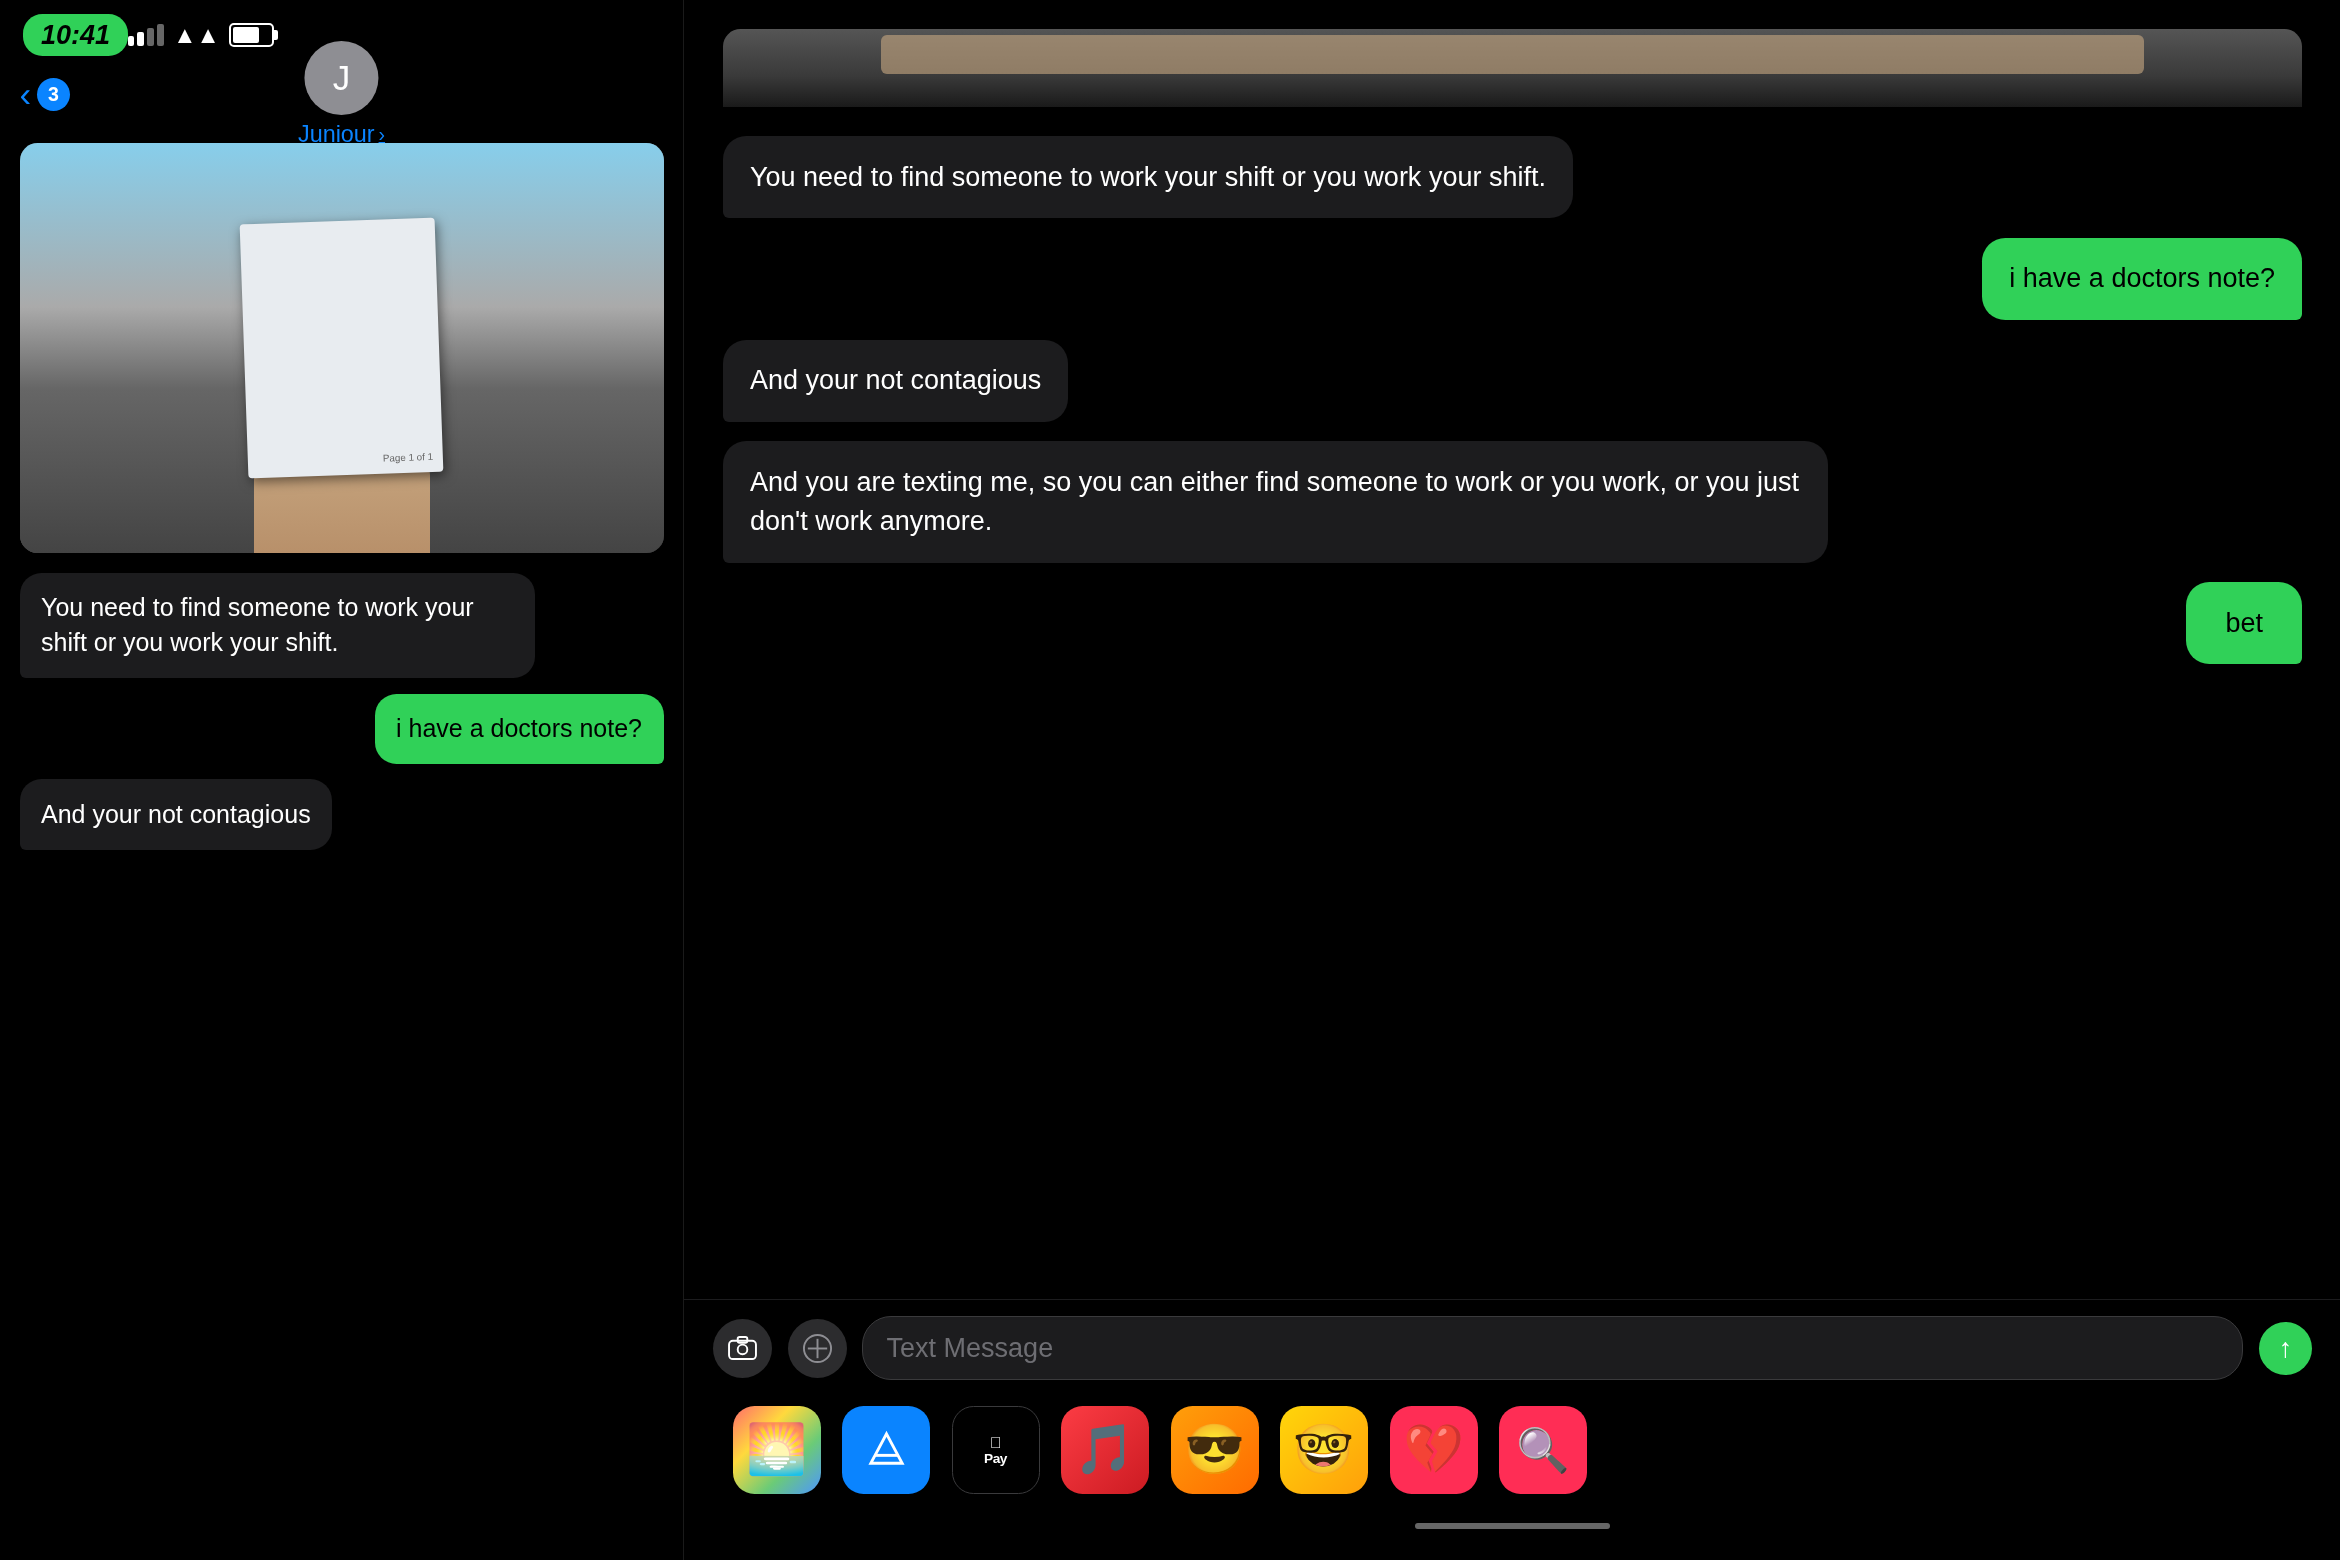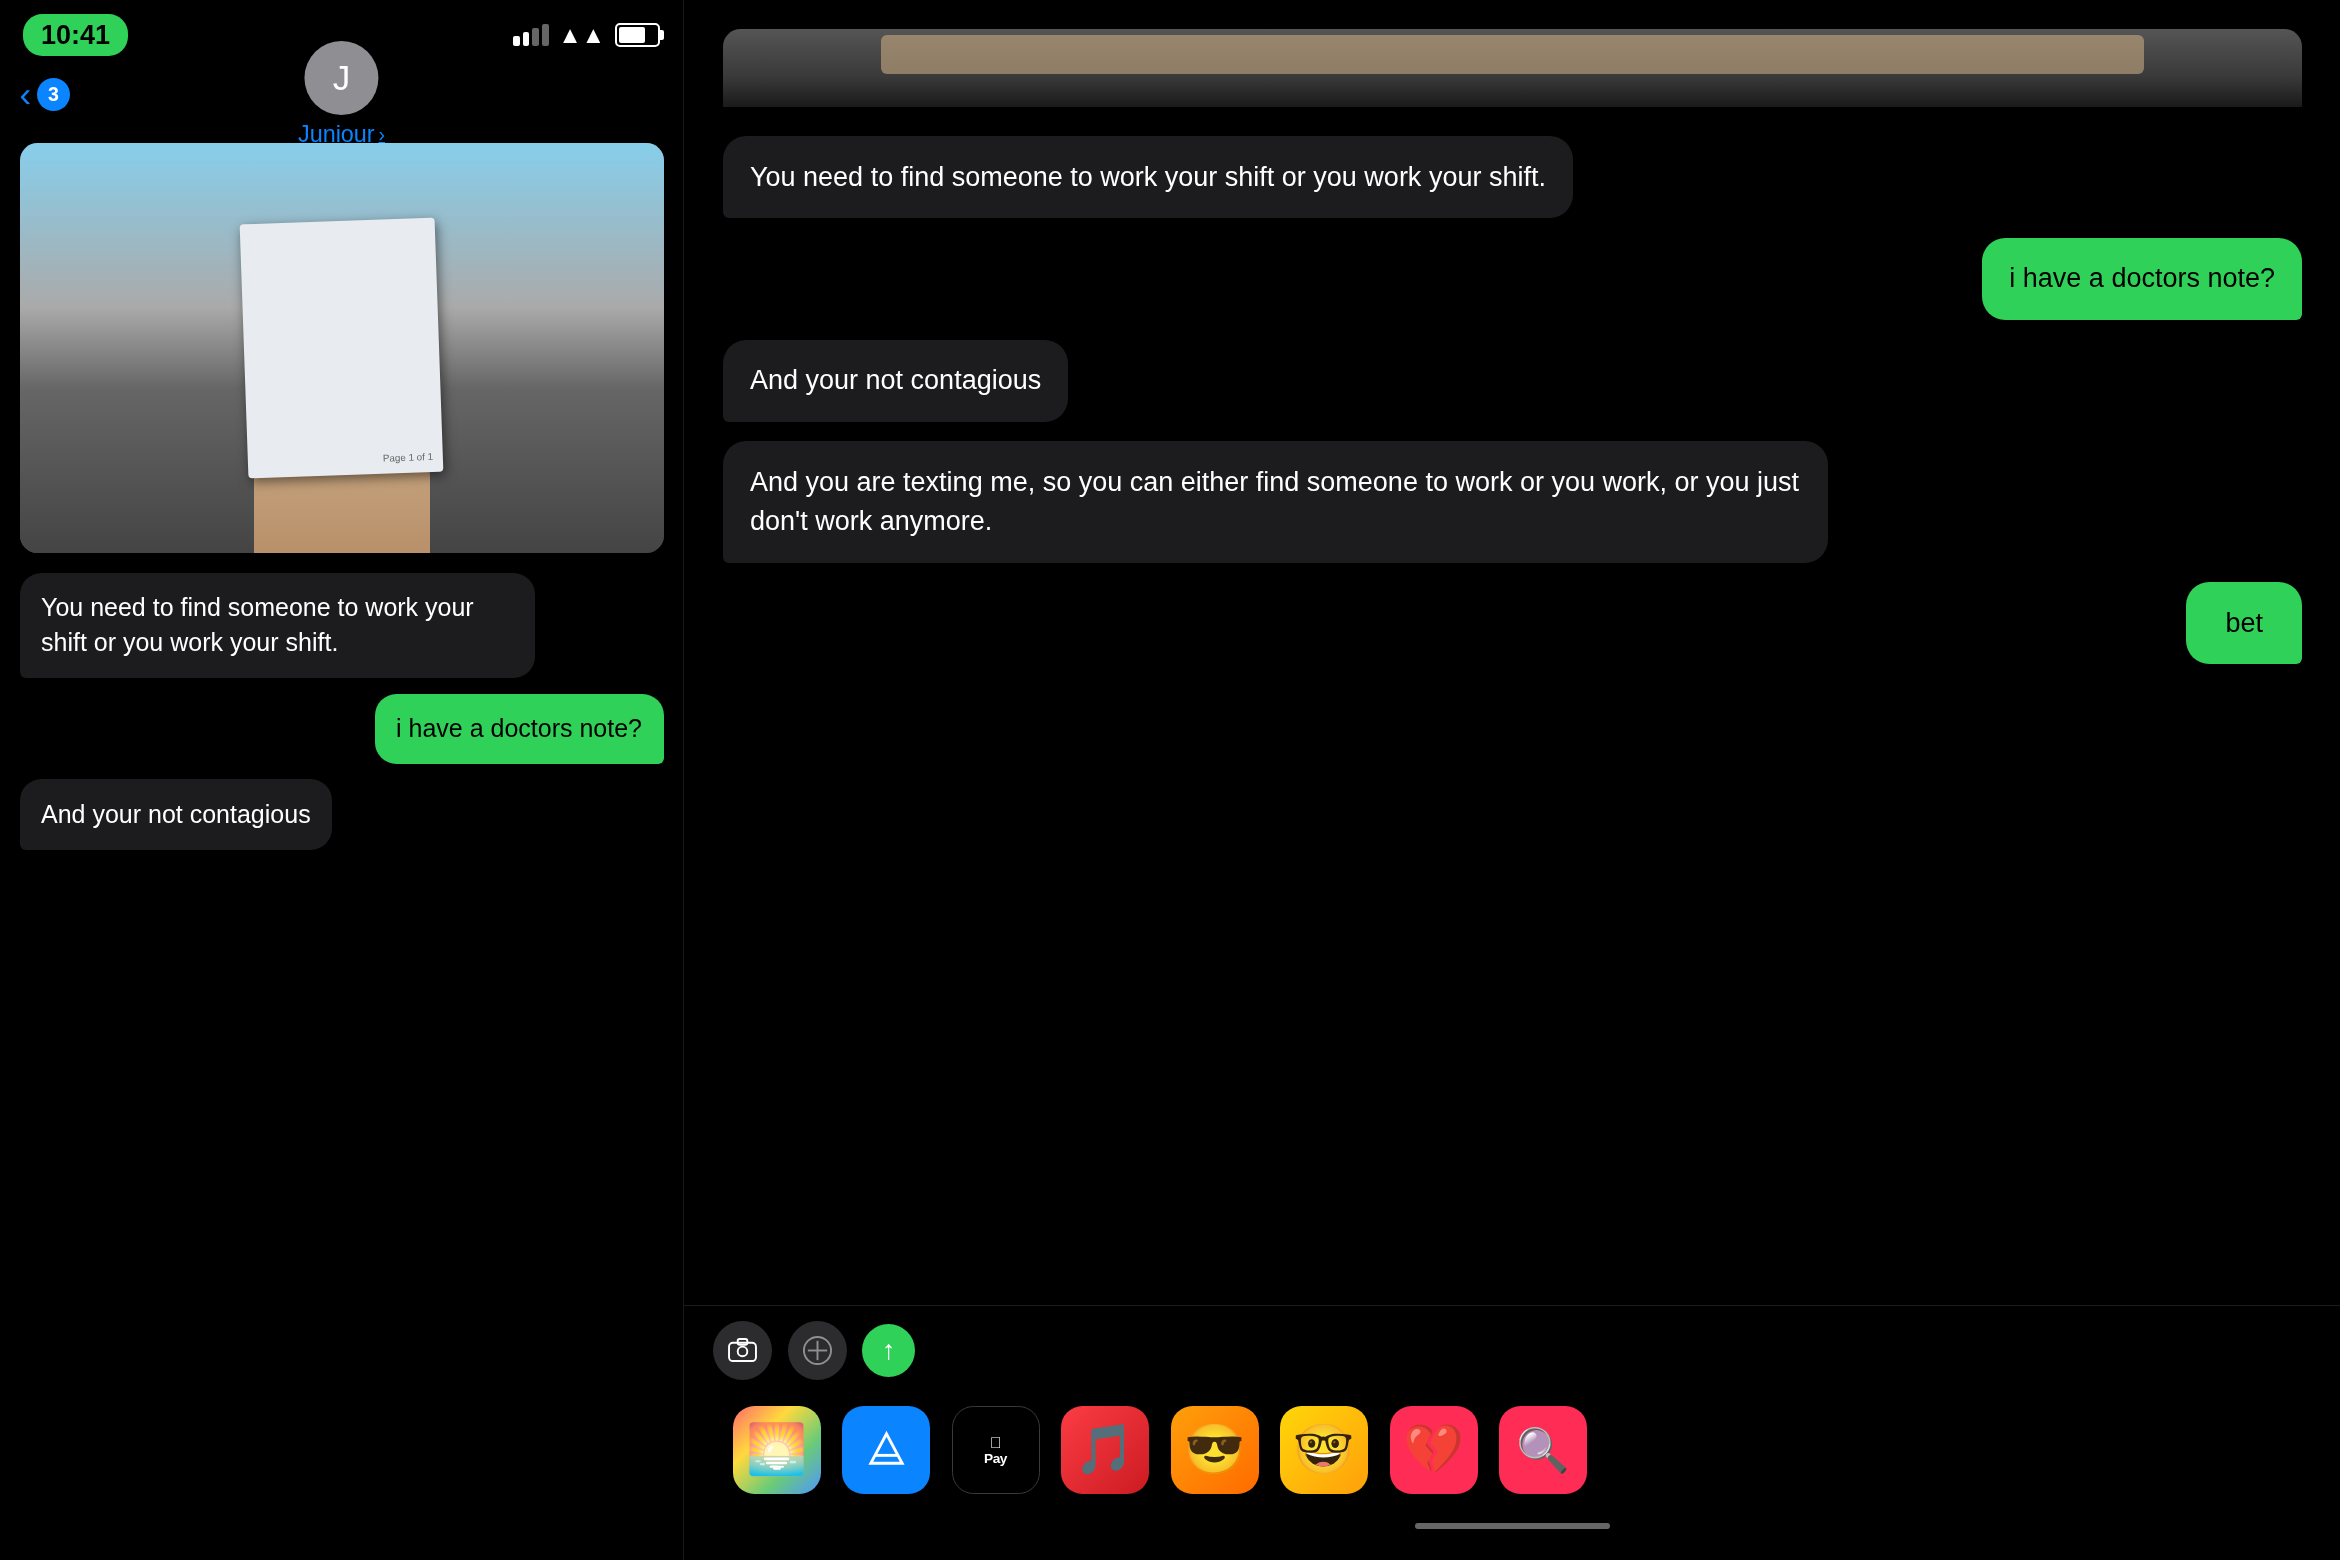--- a/index.html
+++ b/index.html
@@ -17,23 +17,24 @@
       width: 683px;
       height: 1560px;
       background: #000;
       display: flex;
       flex-direction: column;
       position: relative;
     }
 
     .status-bar {
       display: flex;
-      justify-content: space-between;
+      justify-content: flex-start;
       align-items: center;
       padding: 13.7px 23.4px 7.8px;
+      font-style: italic;
     }
 
     .time-pill {
       background: #30d158;
       color: #000;
       font-size: 27px;
       font-weight: 700;
       padding: 5.9px 17.6px;
       border-radius: 19.5px;
     }
@@ -498,20 +499,23 @@
           <rect x="10" y="1" width="10" height="6" rx="2" stroke="white" stroke-width="2"></rect>
         </svg>
       </div>
       <div class="input-icon-btn" style="font-size:29px; color:#8e8e93;">
         <svg width="31" height="31" viewBox="0 0 32 32" fill="none">
           <circle cx="16" cy="16" r="14" stroke="#8e8e93" stroke-width="2"></circle>
           <line x1="16" y1="6" x2="16" y2="26" stroke="#8e8e93" stroke-width="2"></line>
           <line x1="6" y1="16" x2="26" y2="16" stroke="#8e8e93" stroke-width="2"></line>
         </svg>
       </div>
+      <div class="text-input-field">
+        <span style="color:#6e6e73;">Text Message</span>
+      </div>
       <div class="send-btn">
         <span style="font-size:27px;font-weight:700;">↑</span>
       </div>
     </div>
 
     <div class="app-tray">
       <div class="app-icon app-photos" style="font-size:49px;">🌅</div>
       <div class="app-icon app-appstore">
         <svg width="43" height="43" viewBox="0 0 44 44" fill="white">
           <path d="M22 6 L38 36 H6 Z" fill="none" stroke="white" stroke-width="3"></path>

